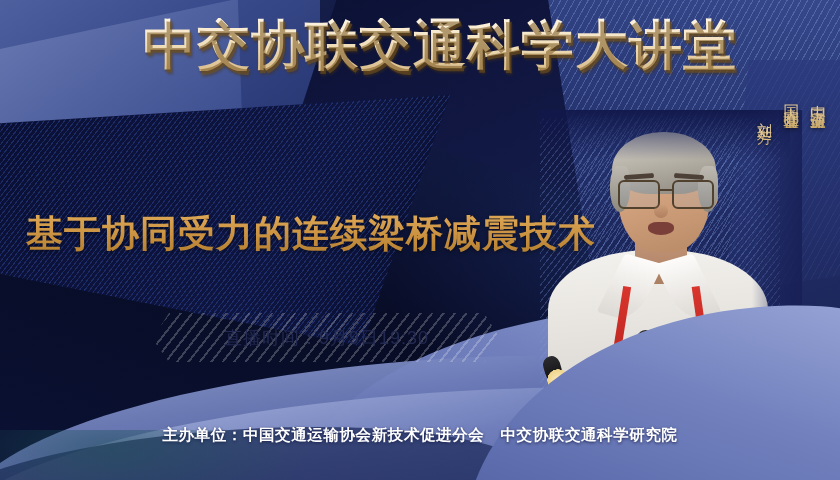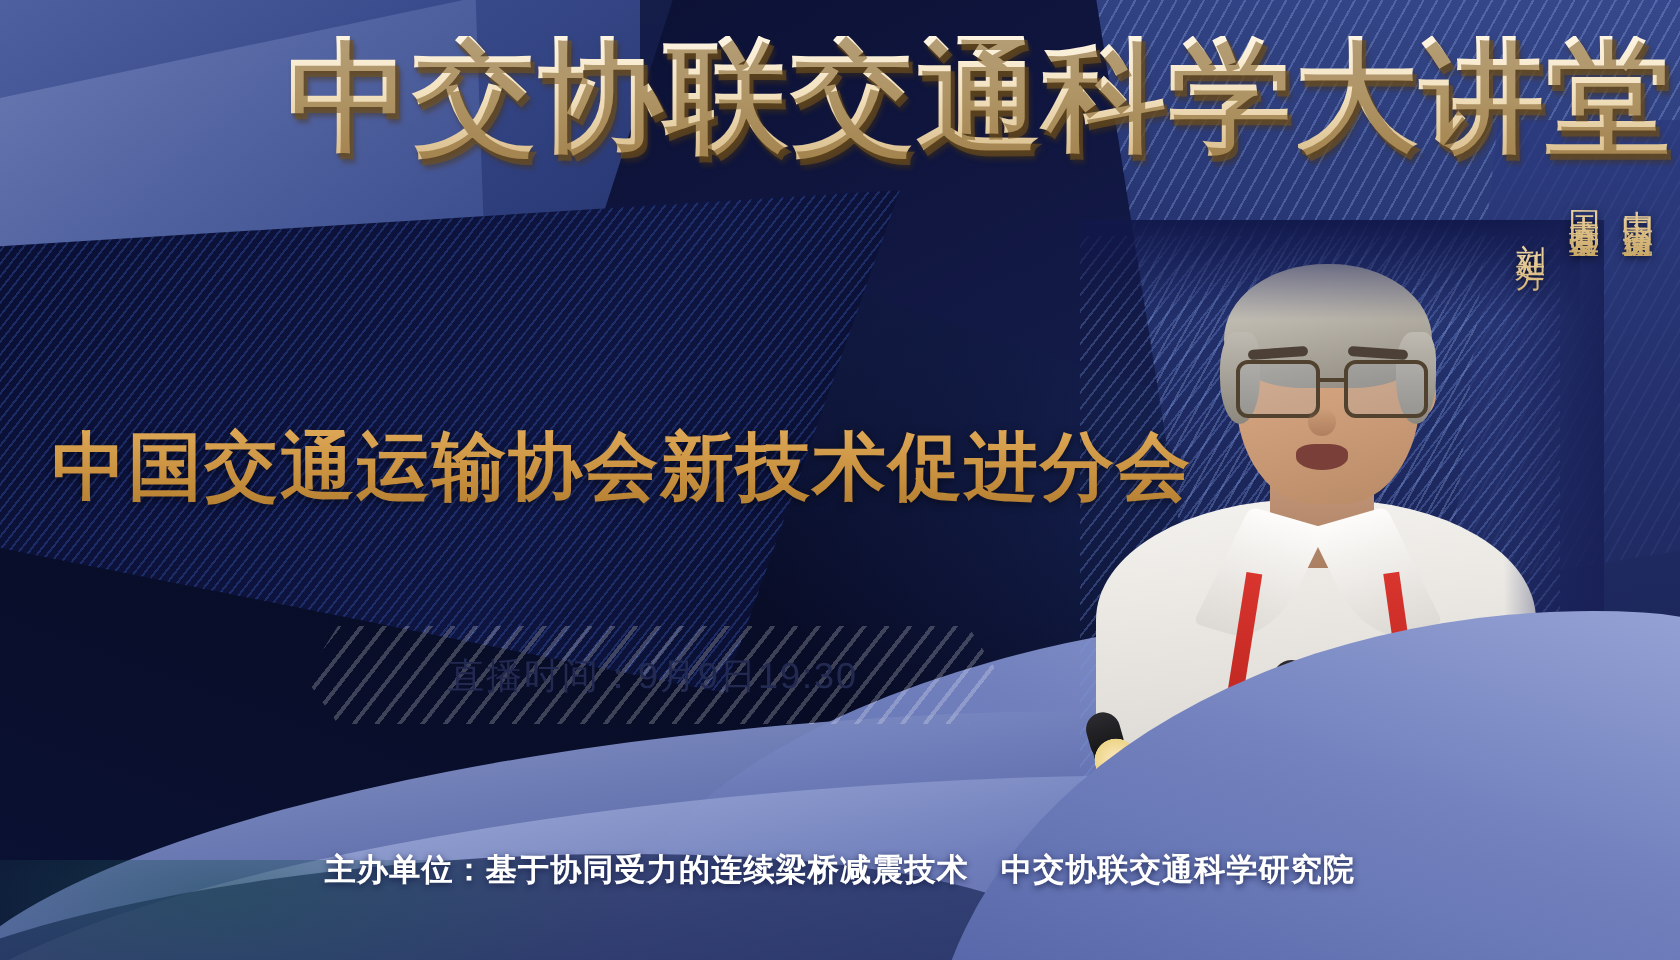--- a/index.html
+++ b/index.html
@@ -355,21 +355,21 @@
     position: absolute;
     left: 752px; top: 110px;
     width: 50px; height: 260px;
     background: linear-gradient(270deg, rgba(24,32,86,0.9) 0%, rgba(24,32,86,0) 100%);
   }
 
   
   .main-title {
     position: absolute;
     left: 143px; top: 18px;
-    font-size: 62px;
+    font-size: 53px;
     font-weight: bold;
     letter-spacing: 1px;
     line-height: 1;
     color: #f2e3c4;
     background: linear-gradient(180deg, #fdf4e2 0%, #f3e2c0 45%, #d9bd8c 100%);
     -webkit-background-clip: text;
     background-clip: text;
     -webkit-text-fill-color: transparent;
     text-shadow: 2px 3px 0 rgba(120,85,30,0.55);
     filter: drop-shadow(1px 2px 1px rgba(70,50,15,0.7));
@@ -541,27 +541,27 @@
     <div class="ph-mic2-head"></div>
     <div class="ph-flowers"></div>
   </div>
   <div class="photo-fade-top"></div>
   <div class="photo-fade-right"></div>
   <div class="photo-mask"></div>
 
   <div class="main-title">中交协联交通科学大讲堂</div>
 
 
-  <div class="topic">中国交通运输协会新技术促进分会</div>
+  <div class="topic">基于协同受力的连续梁桥减震技术</div>
 
   <div class="time-banner">
     <span class="time-banner-text">直播时间：9月9日19:30</span>
   </div>
 
   <div class="vcols">
     <div class="vcol name">刘延芳　副主任</div>
     <div class="vcol">国内直营业务事业部总工办</div>
     <div class="vcol">中国交通建设股份有限公司</div>
   </div>
 
-  <div class="footer">主办单位：基于协同受力的连续梁桥减震技术　中交协联交通科学研究院</div>
+  <div class="footer">主办单位：中国交通运输协会新技术促进分会　中交协联交通科学研究院</div>
 
 </div>
 
 </body></html>

